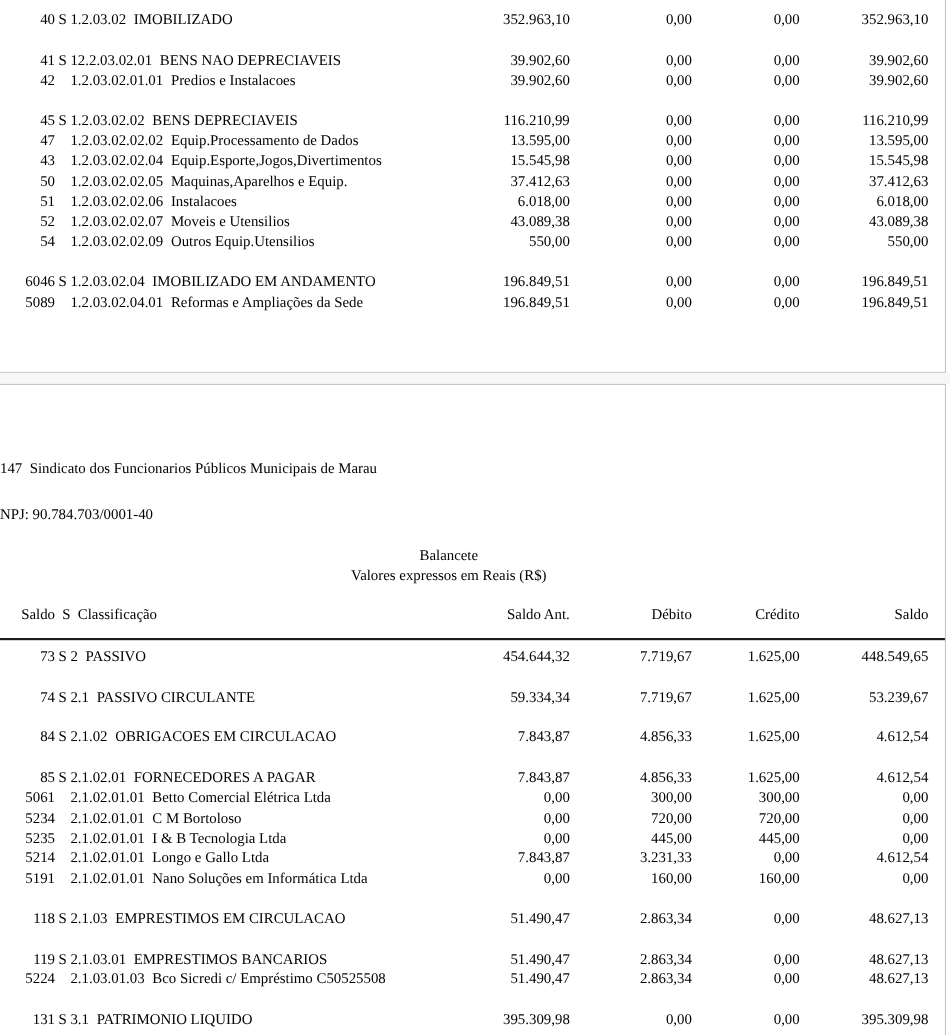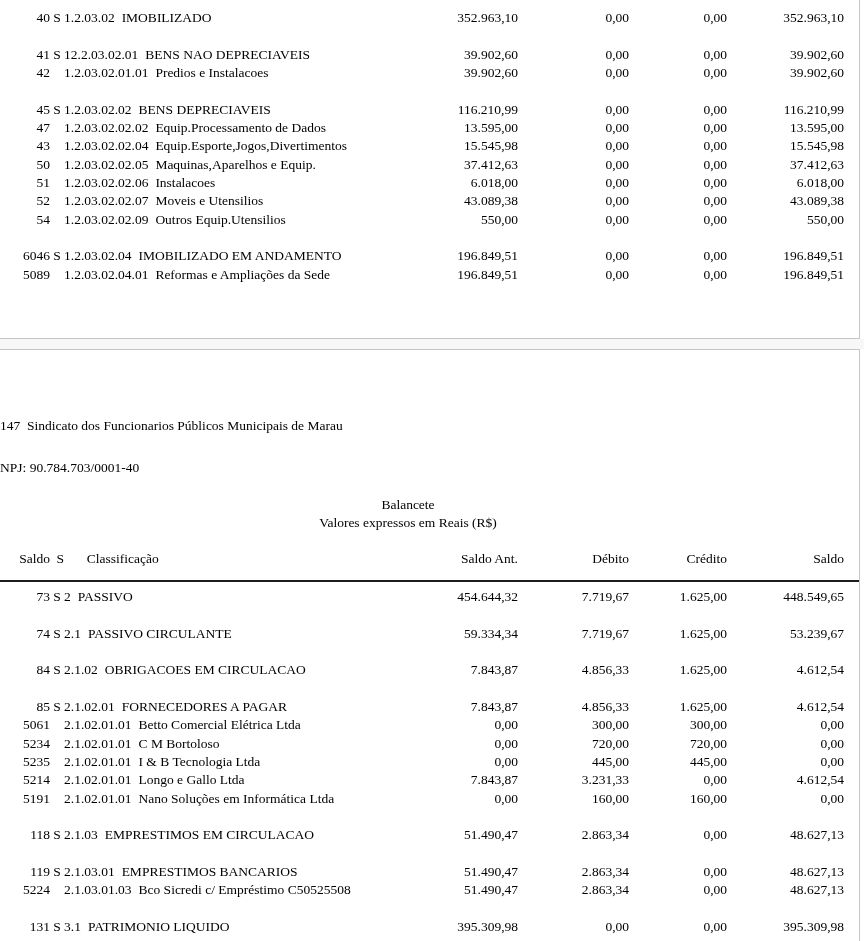--- a/index.html
+++ b/index.html
@@ -78,21 +78,21 @@
 
   <div id="title-block">
     <div>Balancete</div>
     <div>Valores expressos em Reais (R$)</div>
   </div>
 
   <div id="colhead">
     <div class="row">
       <span class="conta">Saldo</span>
       <span class="scol">S</span>
-      <span class="desc" style="margin-left:16px;">Classificação</span>
+      <span class="desc" style="margin-left:0;">Classificação</span>
       <span class="val v1">Saldo Ant.</span>
       <span class="val v2">Débito</span>
       <span class="val v3">Crédito</span>
       <span class="val v4">Saldo</span>
     </div>
   </div>
 
   <div id="rule"></div>
 
   <div class="rows" id="rows2">

